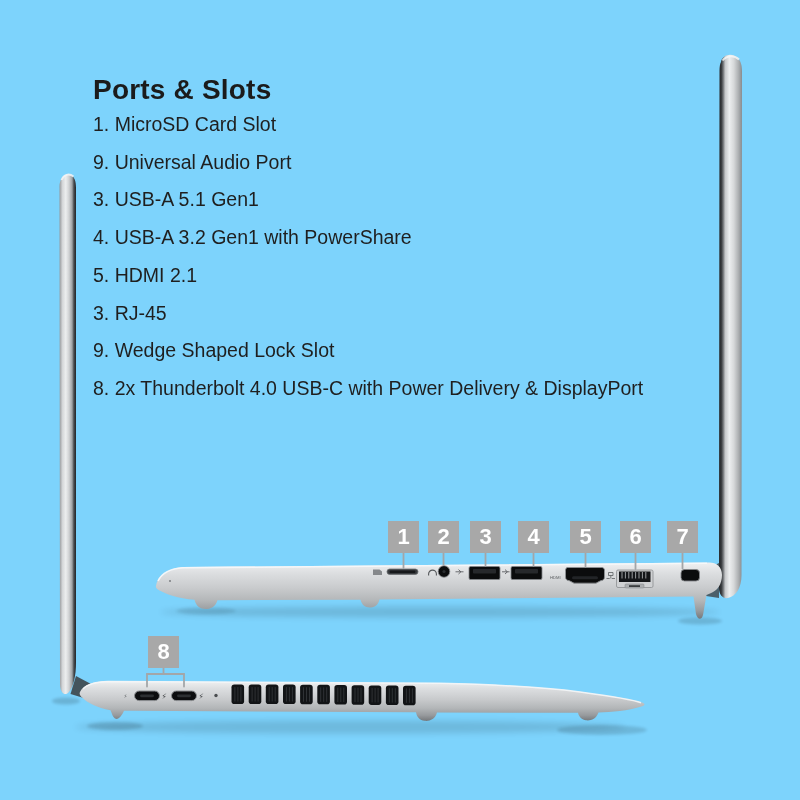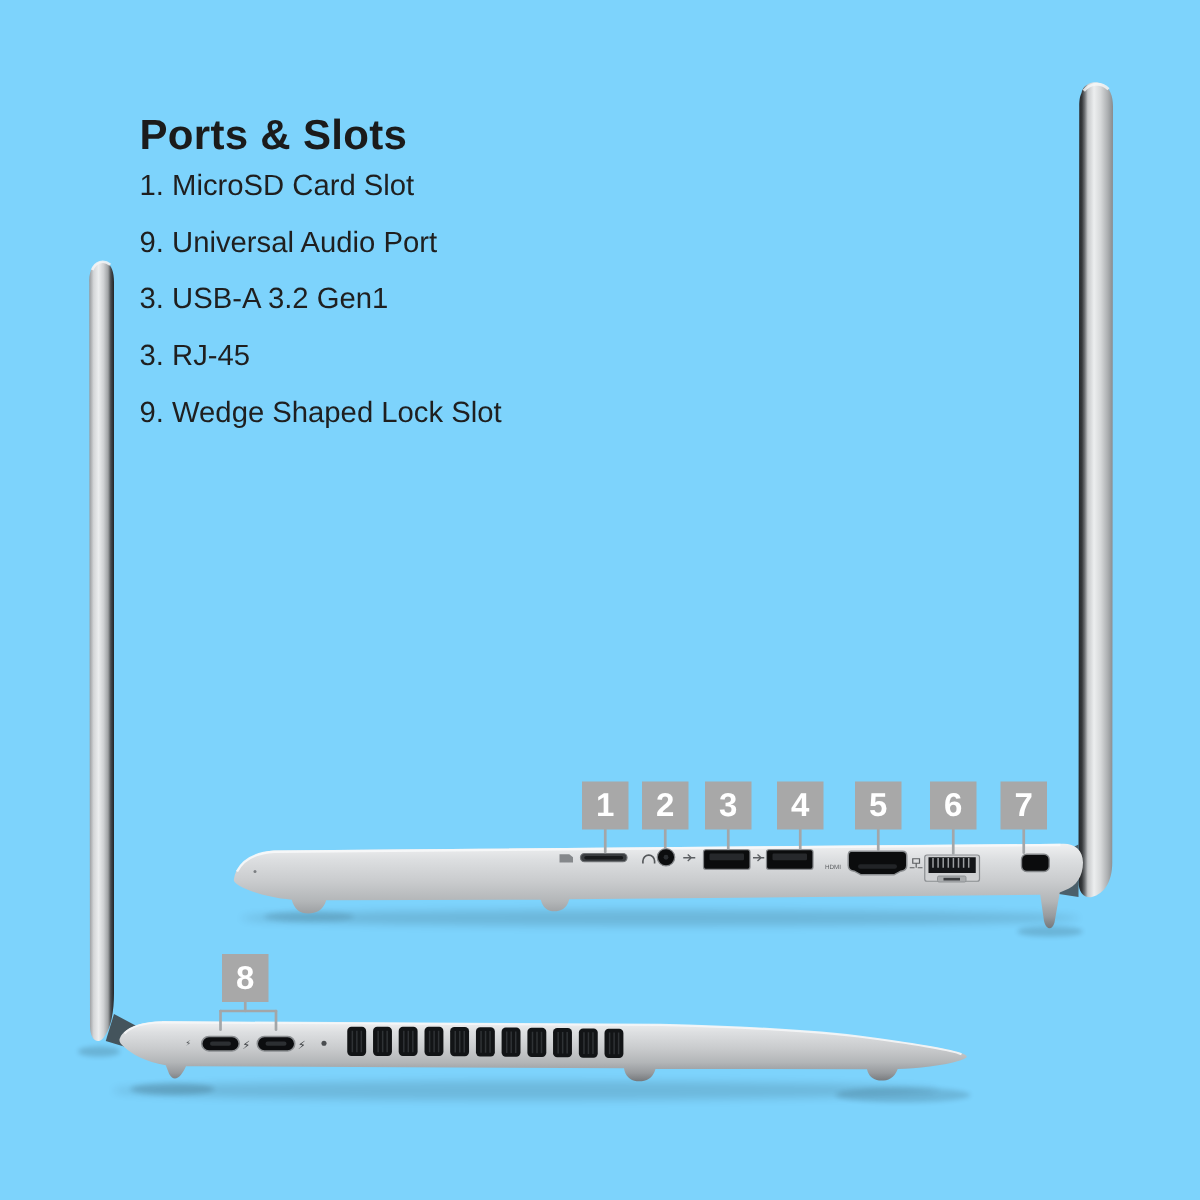--- a/index.html
+++ b/index.html
@@ -17,23 +17,26 @@
 </head>
 <body>
 
 <div class="canvas">
 
   <div class="page-title">Ports &amp; Slots</div>
 
   <ol class="ports-list">
     <li>1. MicroSD Card Slot</li>
     <li>9. Universal Audio Port</li>
-    <li>3. USB-A 3.2 Gen1</li>
+    <li>3. USB-A 5.1 Gen1</li>
+    <li>4. USB-A 3.2 Gen1 with PowerShare</li>
+    <li>5. HDMI 2.1</li>
     <li>3. RJ-45</li>
     <li>9. Wedge Shaped Lock Slot</li>
+    <li>8. 2x Thunderbolt 4.0 USB-C with Power Delivery &amp; DisplayPort</li>
   </ol>
 
   <svg class="illustration" viewBox="0 0 800 800">
     <defs>
       <linearGradient id="gBody" x1="0" y1="0" x2="0" y2="1">
         <stop offset="0" stop-color="#f0f1f2"></stop>
         <stop offset="0.18" stop-color="#dddfe1"></stop>
         <stop offset="0.45" stop-color="#c9cbcd"></stop>
         <stop offset="0.68" stop-color="#b3b6b8"></stop>
         <stop offset="0.86" stop-color="#979a9d"></stop>

